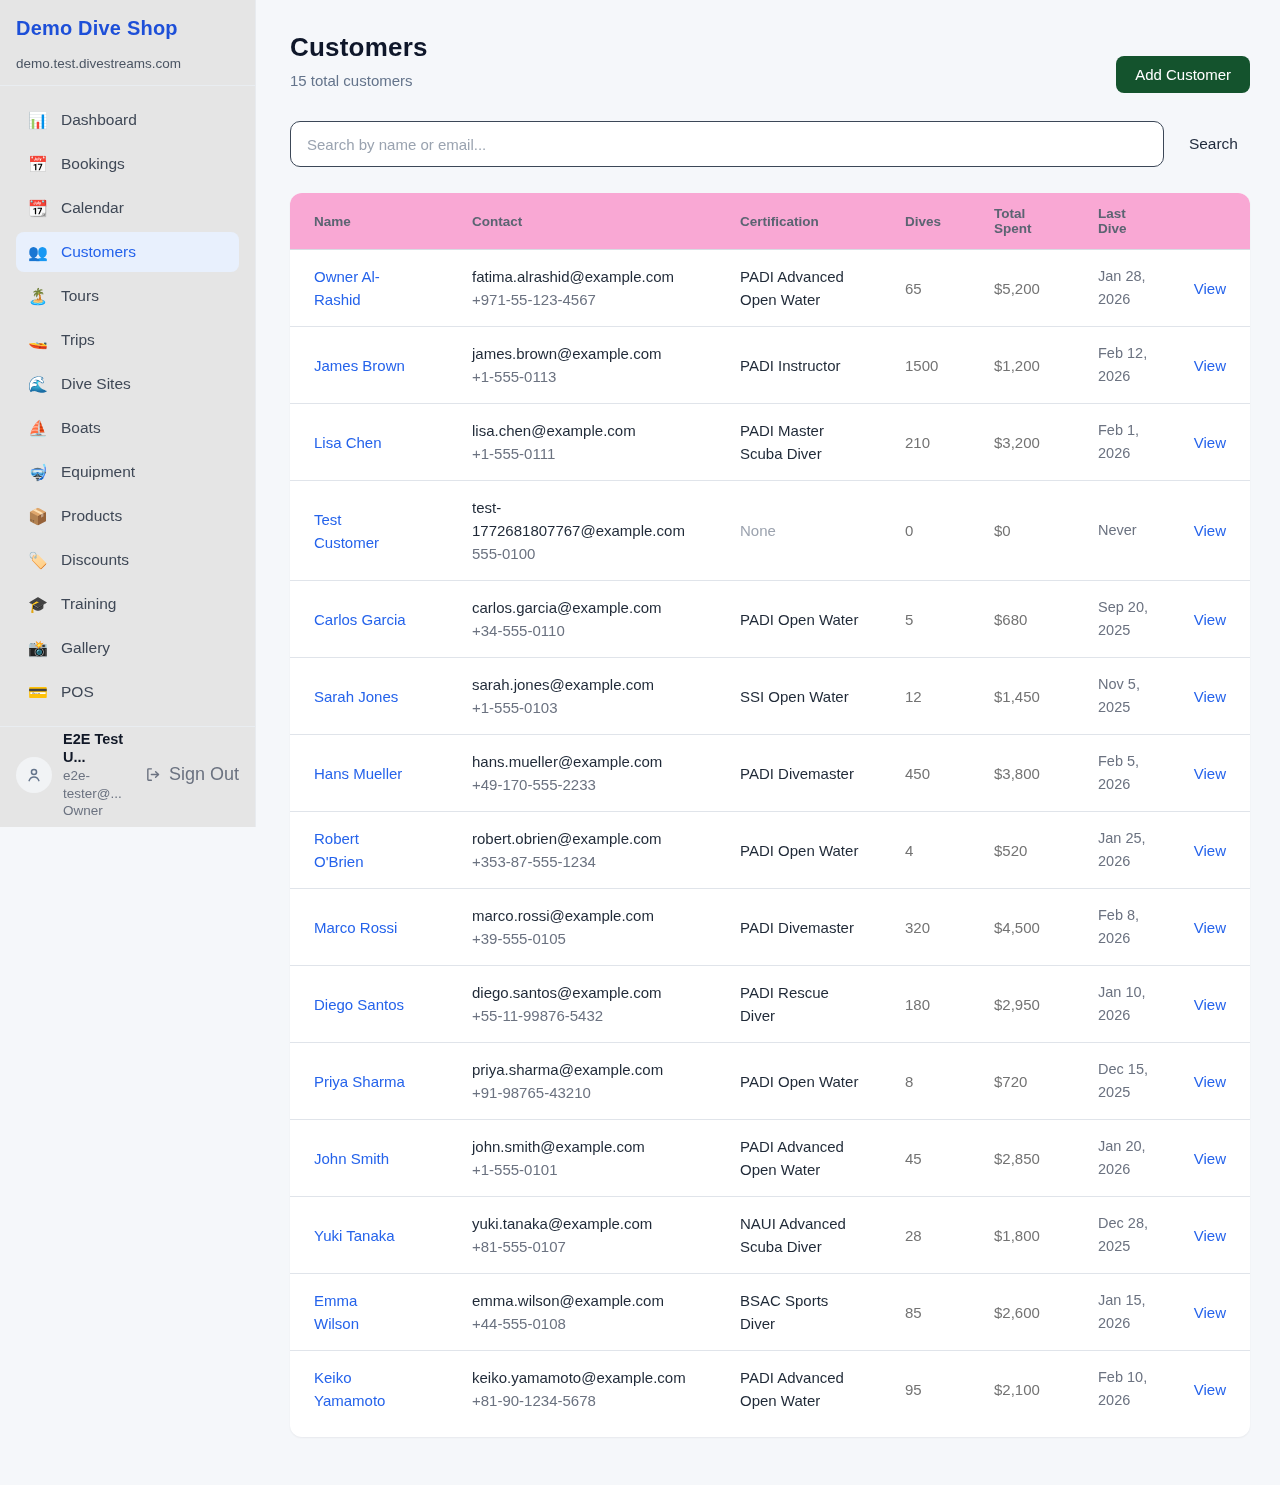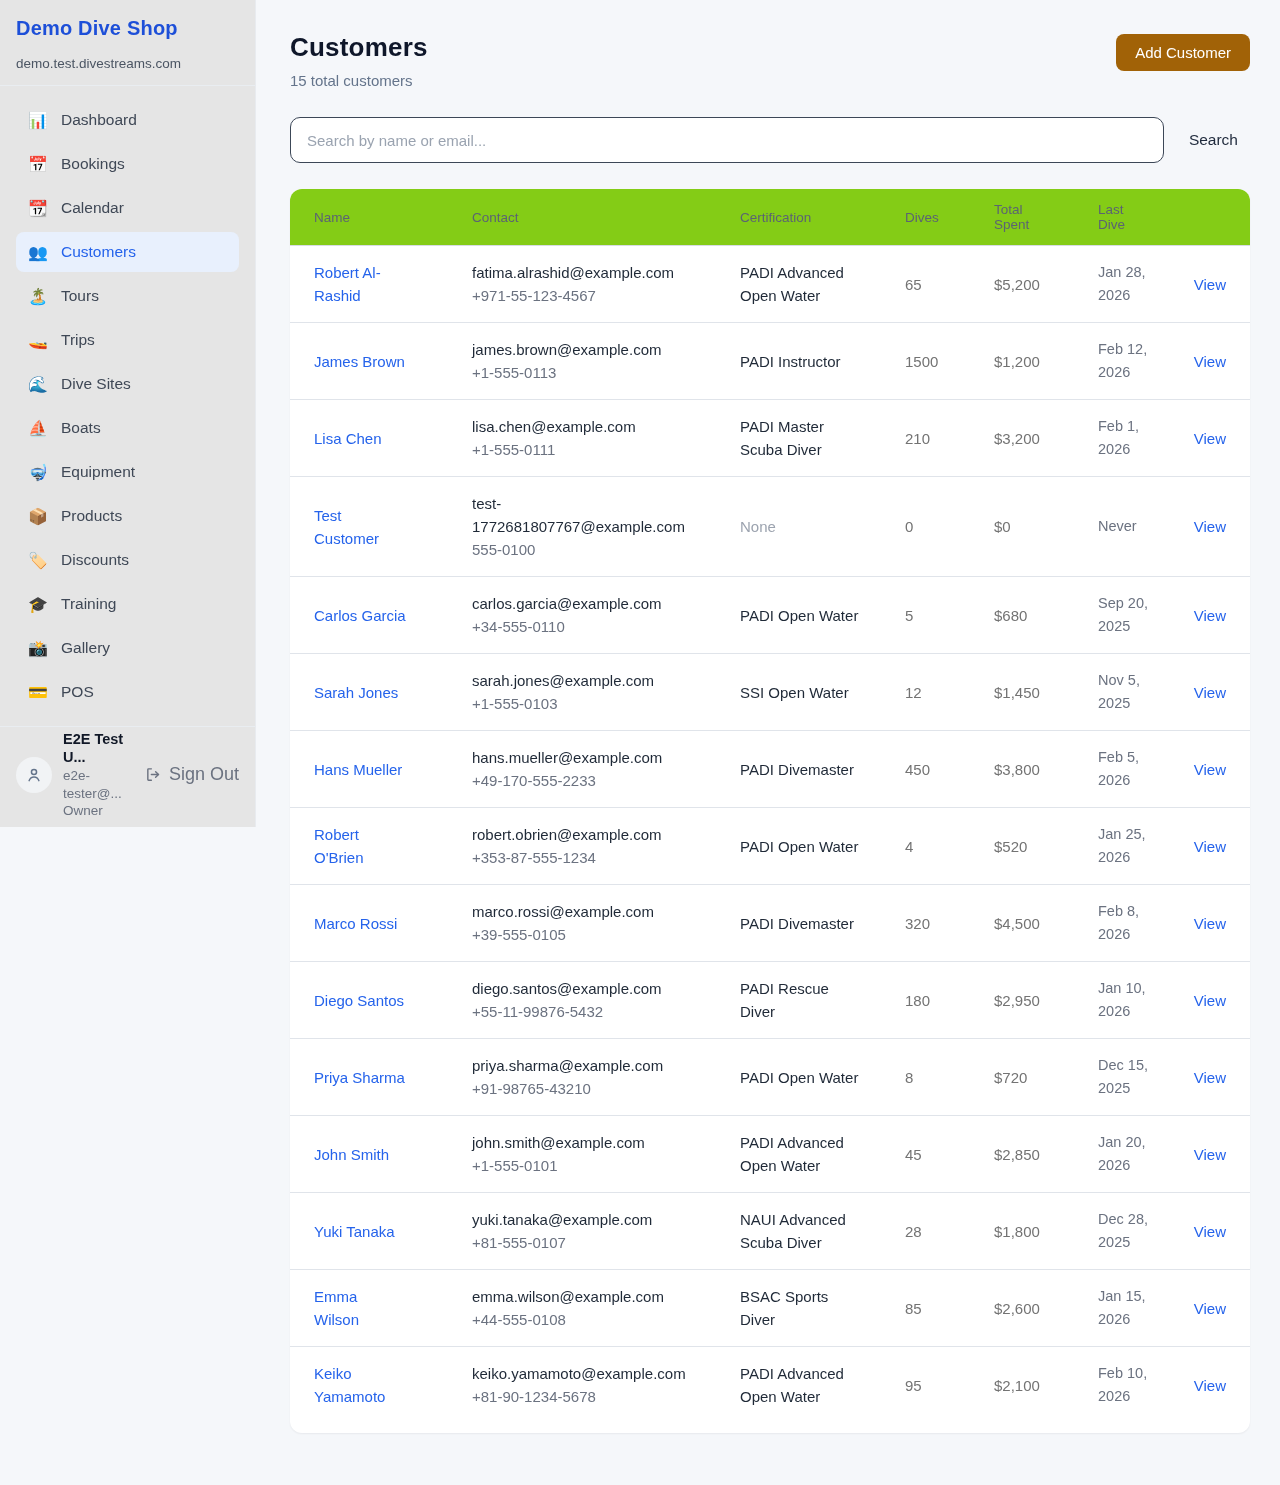--- a/index.html
+++ b/index.html
@@ -49,23 +49,23 @@
     color: #6b7280; font-size: 18px; cursor: pointer; white-space: nowrap;
     background: none; border: none; font-family: inherit;
   }
 
   
   .main { position: absolute; top: 0; left: 256px; width: 1024px; padding: 32px 30px 30px 34px; }
   .main-header { display: flex; justify-content: space-between; align-items: flex-start; }
   .page-title { font-size: 26px; font-weight: 700; color: #0f172a; letter-spacing: .2px; }
   .page-subtitle { font-size: 15px; color: #64748b; margin-top: 9px; }
   .add-customer-btn {
-    background: #a16207; color: #ffffff; border: none;
+    background: #14532d; color: #ffffff; border: none;
     font-family: inherit; font-size: 15px; font-weight: 500;
-    padding: 10px 19px; border-radius: 8px; cursor: pointer; margin-top: 2px;
+    padding: 10px 19px; border-radius: 8px; cursor: pointer; margin-top: 24px;
   }
 
   .search-row { display: flex; align-items: center; margin-top: 28px; }
   .search-input {
     flex: 1 1 auto; height: 46px;
     border: 1.5px solid #3c4757; border-radius: 10px;
     padding: 0 16px; font-size: 15px; font-family: inherit;
     color: #111827; background: #ffffff; outline: none;
   }
   .search-input::placeholder { color: #9aa3b0; }
@@ -78,21 +78,21 @@
   
   .table-card {
     margin-top: 26px; background: #ffffff; border-radius: 12px;
     box-shadow: 0 1px 2px rgba(16,24,40,.06);
     overflow: hidden; padding-bottom: 10px;
   }
   .grid-row {
     display: grid;
     grid-template-columns: 170px 268px 165px 89px 104px 98px 66px;
   }
-  .thead { background: #84cc16; border-bottom: 1px solid #d7dce3; }
+  .thead { background: #f9a8d4; border-bottom: 1px solid #d7dce3; font-weight: bold; }
   .thead .cell { padding: 13px 12px; font-size: 13.5px; color: #5b6472; display: flex; align-items: center; }
   .thead .cell:first-child { padding-left: 24px; }
   .thead .cell:nth-child(5) .th-text,
   .thead .cell:nth-child(6) .th-text { display: inline-block; max-width: 46px; }
   .trow { border-bottom: 1px solid #e0e4ea; }
   .trow:last-child { border-bottom: none; }
   .trow .cell {
     padding: 15px 12px; font-size: 15px; line-height: 23px;
     display: flex; align-items: center;
   }
@@ -249,21 +249,21 @@
         <div class="cell">
           <span class="th-text">Last Dive</span>
         </div>
         <div class="cell">
           <span class="th-text"></span>
         </div>
       </div>
     <div id="table-body">
   <div class="grid-row trow">
     <div class="cell col-name">
-      <a>Robert Al-Rashid</a>
+      <a>Owner Al-Rashid</a>
     </div>
     <div class="cell col-contact">
       <div>
         <div class="contact-email">fatima.alrashid@example.com</div>
         <div class="contact-phone">+971-55-123-4567</div>
       </div>
     </div>
     <div class="cell col-cert">
       <span>PADI Advanced Open Water</span>
     </div>

